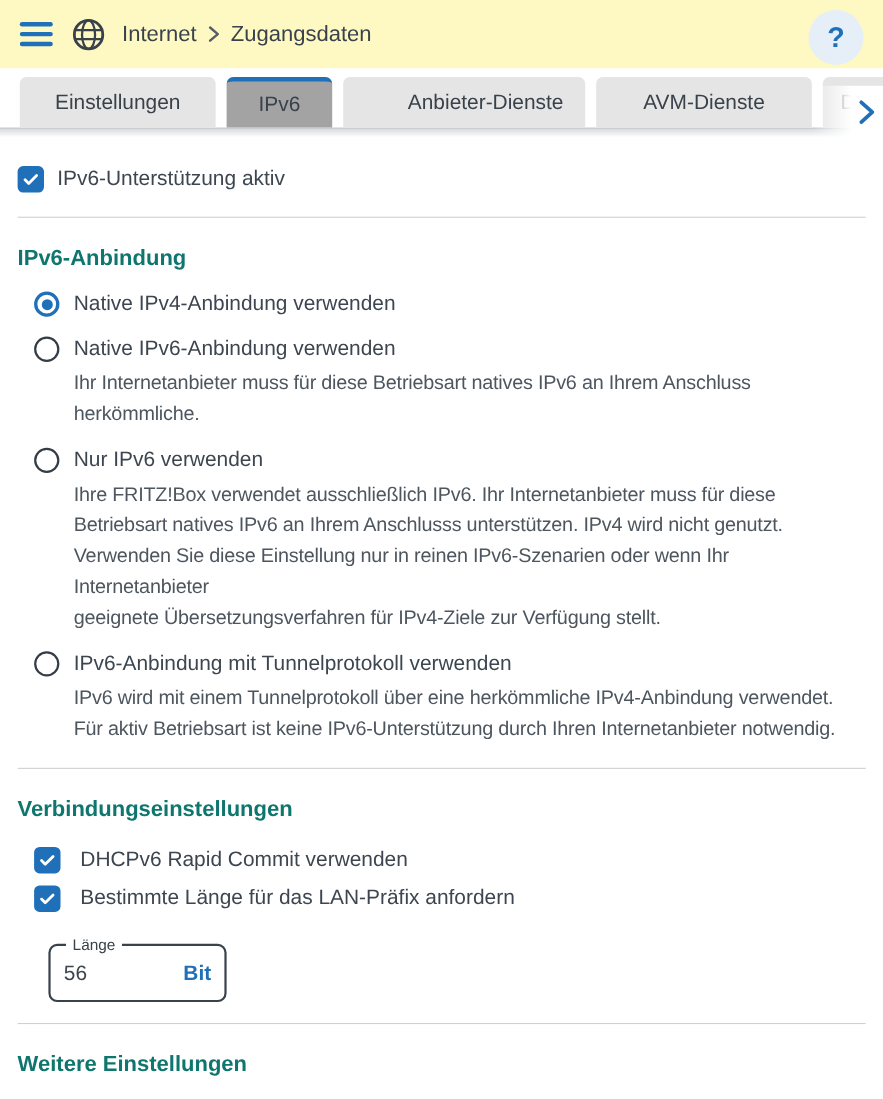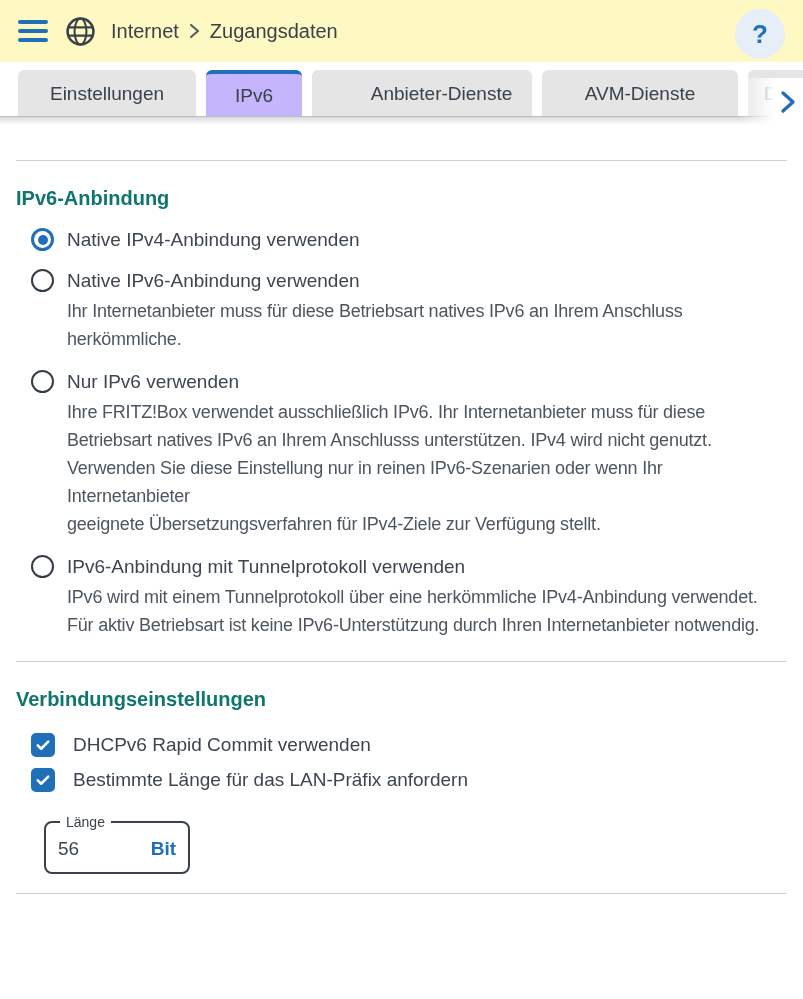--- a/index.html
+++ b/index.html
@@ -48,21 +48,21 @@
   .tab {
     flex: none;
     background: #e5e5e5;
     border-radius: 6px 6px 0 0;
     display: flex; align-items: center; justify-content: center;
     font-size: 19px; color: #39424b;
     cursor: pointer;
     height: 47px;
   }
   .tab.active {
-    background: #c4b5fd;
+    background: #a3a3a3;
     border-top: 4px solid #1f70b8;
     margin-bottom: -1px;
     height: 48px;
   }
   .tab-einstellungen { width: 178px; }
   .tab-ipv6 { width: 96px; }
   .tab-anbieter { width: 220px; padding-left: 39px; }
   .tab-avm { width: 196px; }
   .tab-dns { width: 130px; justify-content: flex-start; padding-left: 16px; }
   .tab-fade {
@@ -107,21 +107,21 @@
   .radio-item .ctl-label { line-height: 24px; }
   .radio-group { margin-top: 7px; }
   .desc {
     font-size: 18px; letter-spacing: -0.2px; line-height: 28px; color: #4d565f;
     margin: 4px 0 0 51px; white-space: pre-line; max-width: 740px;
   }
 
   
   .len-field {
     margin: 22px 0 0 28px;
-    width: 146px;
+    width: 162px;
     border: 2px solid #39424b;
     border-radius: 8px;
     padding: 2px 12px 12px 12px;
   }
   .len-field legend { font-size: 14px; color: #39424b; padding: 0 6px; margin-left: 2px; }
   .len-inner { display: flex; justify-content: space-between; align-items: baseline; margin-top: 6px; }
   .len-value { font-size: 19px; color: #3d4650; }
   .len-unit { font-size: 19px; font-weight: bold; color: #1f70b8; }
 
   .icon-stroke { stroke: #39424b; fill: none; }
@@ -173,20 +173,28 @@
   <div class="tab-fade">
     <svg width="17" height="24" viewBox="0 0 17 24">
       <path d="M3 3l10 9-10 9" fill="none" stroke="#1f70b8" stroke-width="3.4" stroke-linecap="round" stroke-linejoin="round"></path>
     </svg>
   </div>
 </div>
 <div class="tab-shadow"></div>
 
 <div class="content">
 
+  <div class="check-row">
+    <div class="checkbox checked">
+      <svg width="18" height="18" viewBox="0 0 24 24">
+        <path d="M5 12.5l4.5 4.5L19 7.5" stroke="#fff" stroke-width="3.4" fill="none" stroke-linecap="round" stroke-linejoin="round"></path>
+      </svg>
+    </div>
+    <label class="ctl-label">IPv6-Unterstützung aktiv</label>
+  </div>
 
   <hr class="divider">
 
   <h2>IPv6-Anbindung</h2>
 
   <div class="radio-group">
 
     <div class="radio-item indent">
       <div class="radio checked"></div>
       <label class="ctl-label">Native IPv4-Anbindung verwenden</label>
@@ -240,14 +248,15 @@
   <fieldset class="len-field">
     <legend>Länge</legend>
     <div class="len-inner">
       <span class="len-value">56</span>
       <span class="len-unit">Bit</span>
     </div>
   </fieldset>
 
   <hr class="divider" style="margin-top:19px">
 
+  <h2>Weitere Einstellungen</h2>
 
 </div>
 
 </body></html>

